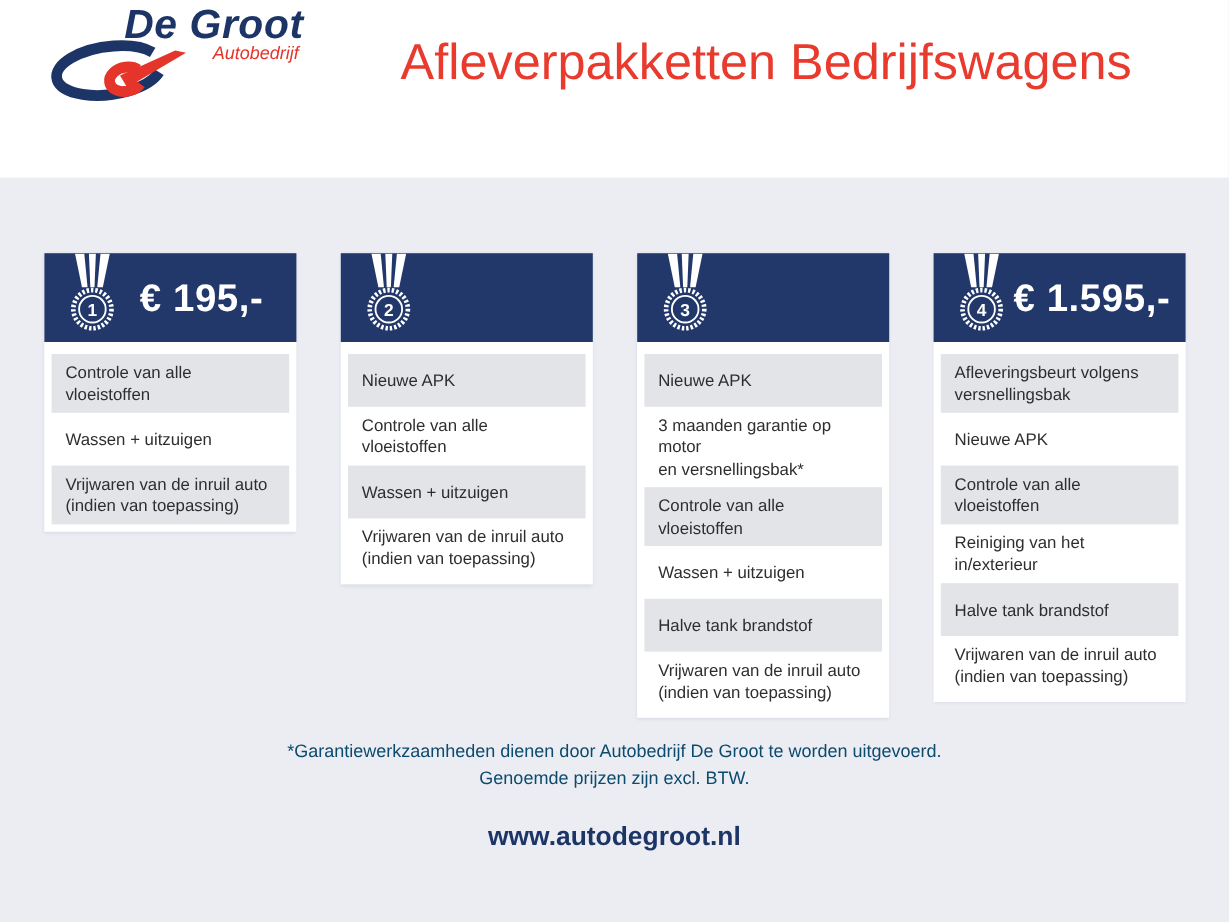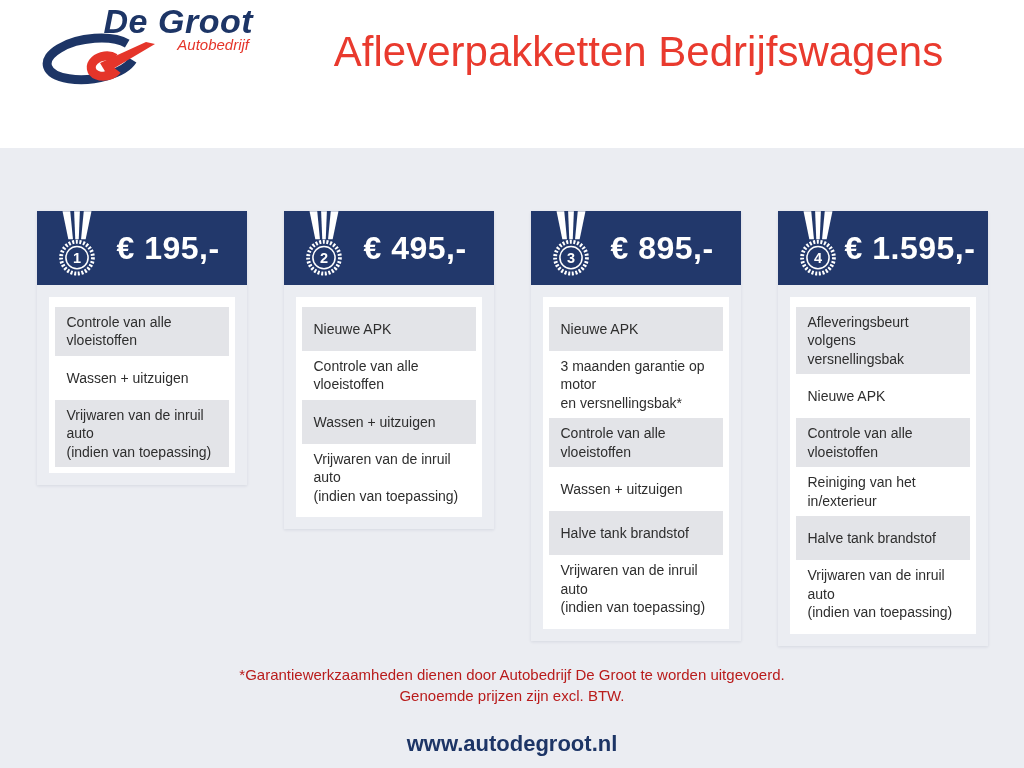--- a/index.html
+++ b/index.html
@@ -49,34 +49,34 @@
   }
   .medal{flex:0 0 auto;margin-left:13px;display:block;}
   .price{
     flex:1;text-align:center;
     color:#ffffff;font-size:32px;font-weight:bold;
     letter-spacing:.5px;padding-right:14px;white-space:nowrap;
   }
   .card-body{
     background:#ffffff;
     padding:10px 6px 6px 6px;
-    margin:12px;list-style:none;
+    margin:0;list-style:none;
   }
   .feature-row{
     min-height:44px;box-sizing:border-box;
     display:flex;align-items:center;
     padding:6px 12px;
     font-size:14px;line-height:1.32;color:#2e2e2e;
     white-space:pre-line;
   }
   .feature-row:nth-child(odd){background:#e3e4e8;}
   
   .footnotes{
     margin-top:18px;text-align:center;
-    color:#b91c1c;font-size:15px;line-height:1.42;
+    color:#0c4a6e;font-size:15px;line-height:1.42;
   }
   .website{
     margin-top:25px;text-align:center;
     color:#1d3566;font-size:22px;font-weight:bold;
     text-decoration:none;display:block;
   }
 </style>
 </head>
 <body>
 
@@ -124,21 +124,20 @@
       <svg class="medal" width="54" height="74" viewBox="0 0 56 76">
         <g fill="#ffffff">
           <polygon points="13,0 21,0 23.8,29 19,29"></polygon>
           <polygon points="25,0 31,0 29.8,29 26.2,29"></polygon>
           <polygon points="35,0 43,0 37,29 32.2,29"></polygon>
         </g>
         <circle cx="28" cy="48" r="16.5" fill="none" stroke="#ffffff" stroke-width="4" stroke-dasharray="2.1 1.7"></circle>
         <circle cx="28" cy="48" r="11.5" fill="none" stroke="#ffffff" stroke-width="1.6"></circle>
         <text class="medal-num" x="28" y="53.5" text-anchor="middle" font-size="15" font-weight="bold" fill="#ffffff" font-family="Liberation Sans, sans-serif">2</text>
       </svg>
-      <div class="price">€ 495,-</div>
     </div>
     <ul class="card-body">
           <li class="feature-row">Nieuwe APK</li>
           <li class="feature-row">Controle van alle vloeistoffen</li>
           <li class="feature-row">Wassen + uitzuigen</li>
           <li class="feature-row">Vrijwaren van de inruil auto
 (indien van toepassing)</li>
         </ul>
   </section>
 
@@ -147,21 +146,20 @@
       <svg class="medal" width="54" height="74" viewBox="0 0 56 76">
         <g fill="#ffffff">
           <polygon points="13,0 21,0 23.8,29 19,29"></polygon>
           <polygon points="25,0 31,0 29.8,29 26.2,29"></polygon>
           <polygon points="35,0 43,0 37,29 32.2,29"></polygon>
         </g>
         <circle cx="28" cy="48" r="16.5" fill="none" stroke="#ffffff" stroke-width="4" stroke-dasharray="2.1 1.7"></circle>
         <circle cx="28" cy="48" r="11.5" fill="none" stroke="#ffffff" stroke-width="1.6"></circle>
         <text class="medal-num" x="28" y="53.5" text-anchor="middle" font-size="15" font-weight="bold" fill="#ffffff" font-family="Liberation Sans, sans-serif">3</text>
       </svg>
-      <div class="price">€ 895,-</div>
     </div>
     <ul class="card-body">
           <li class="feature-row">Nieuwe APK</li>
           <li class="feature-row">3 maanden garantie op motor
 en versnellingsbak*</li>
           <li class="feature-row">Controle van alle vloeistoffen</li>
           <li class="feature-row">Wassen + uitzuigen</li>
           <li class="feature-row">Halve tank brandstof</li>
           <li class="feature-row">Vrijwaren van de inruil auto
 (indien van toepassing)</li>

